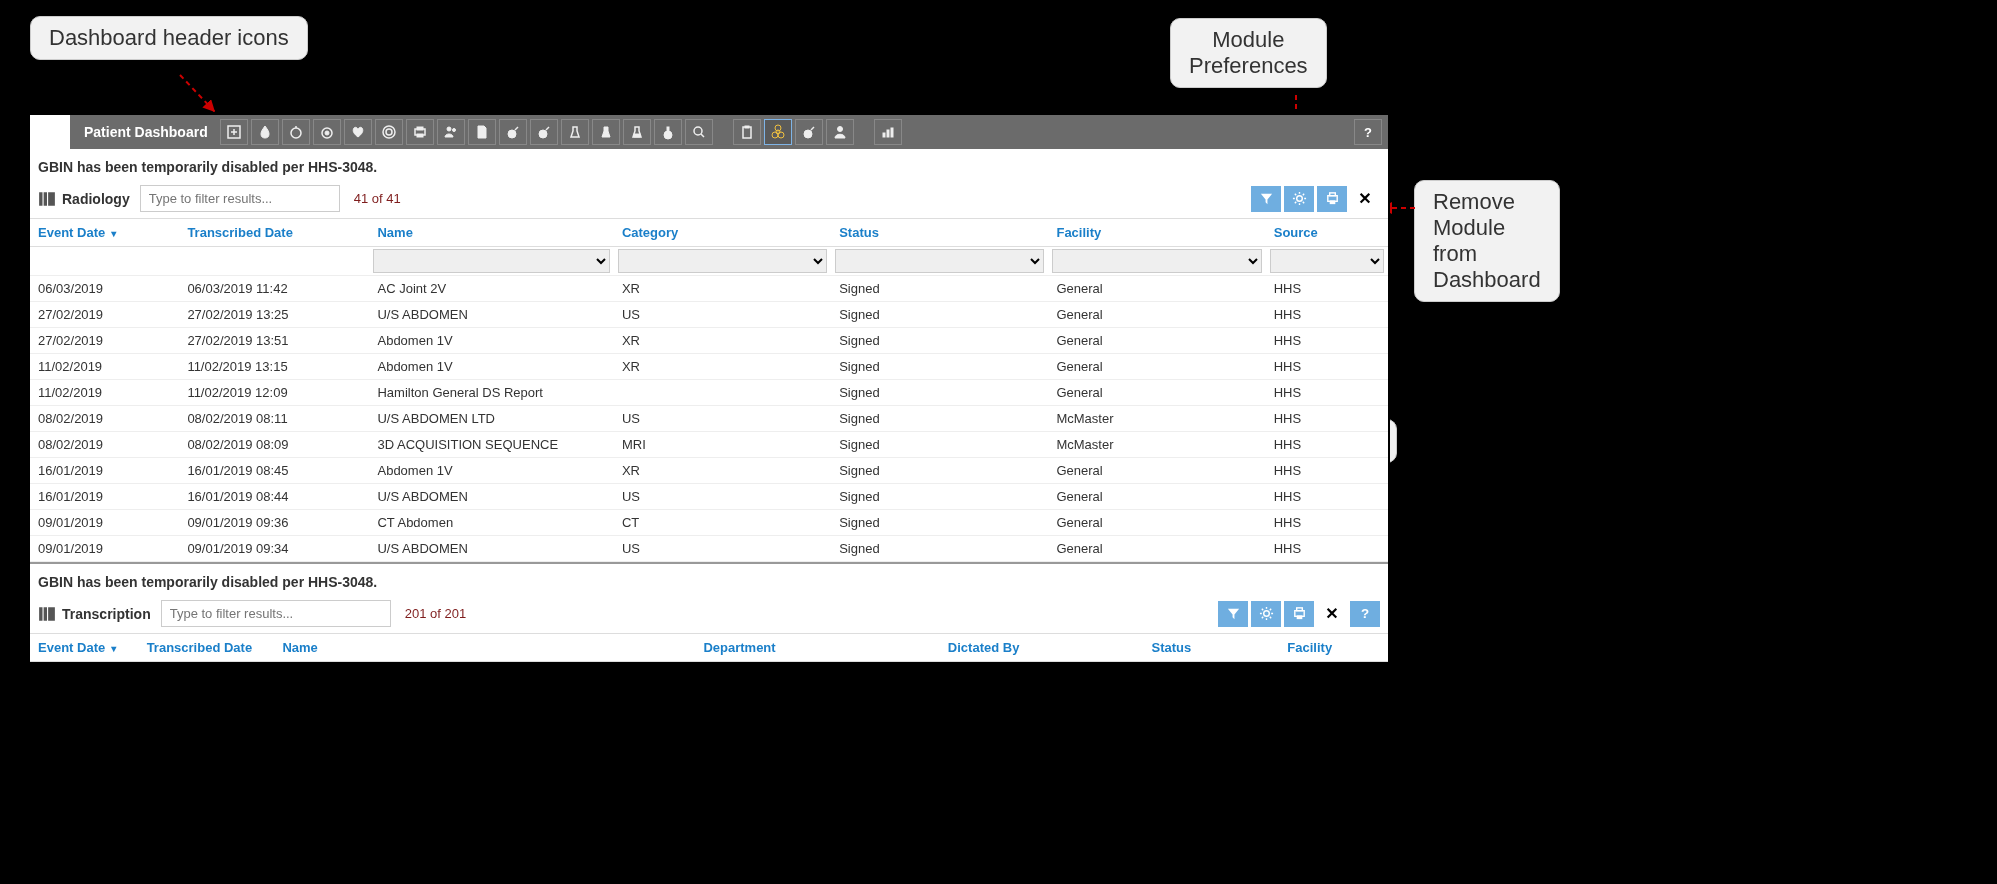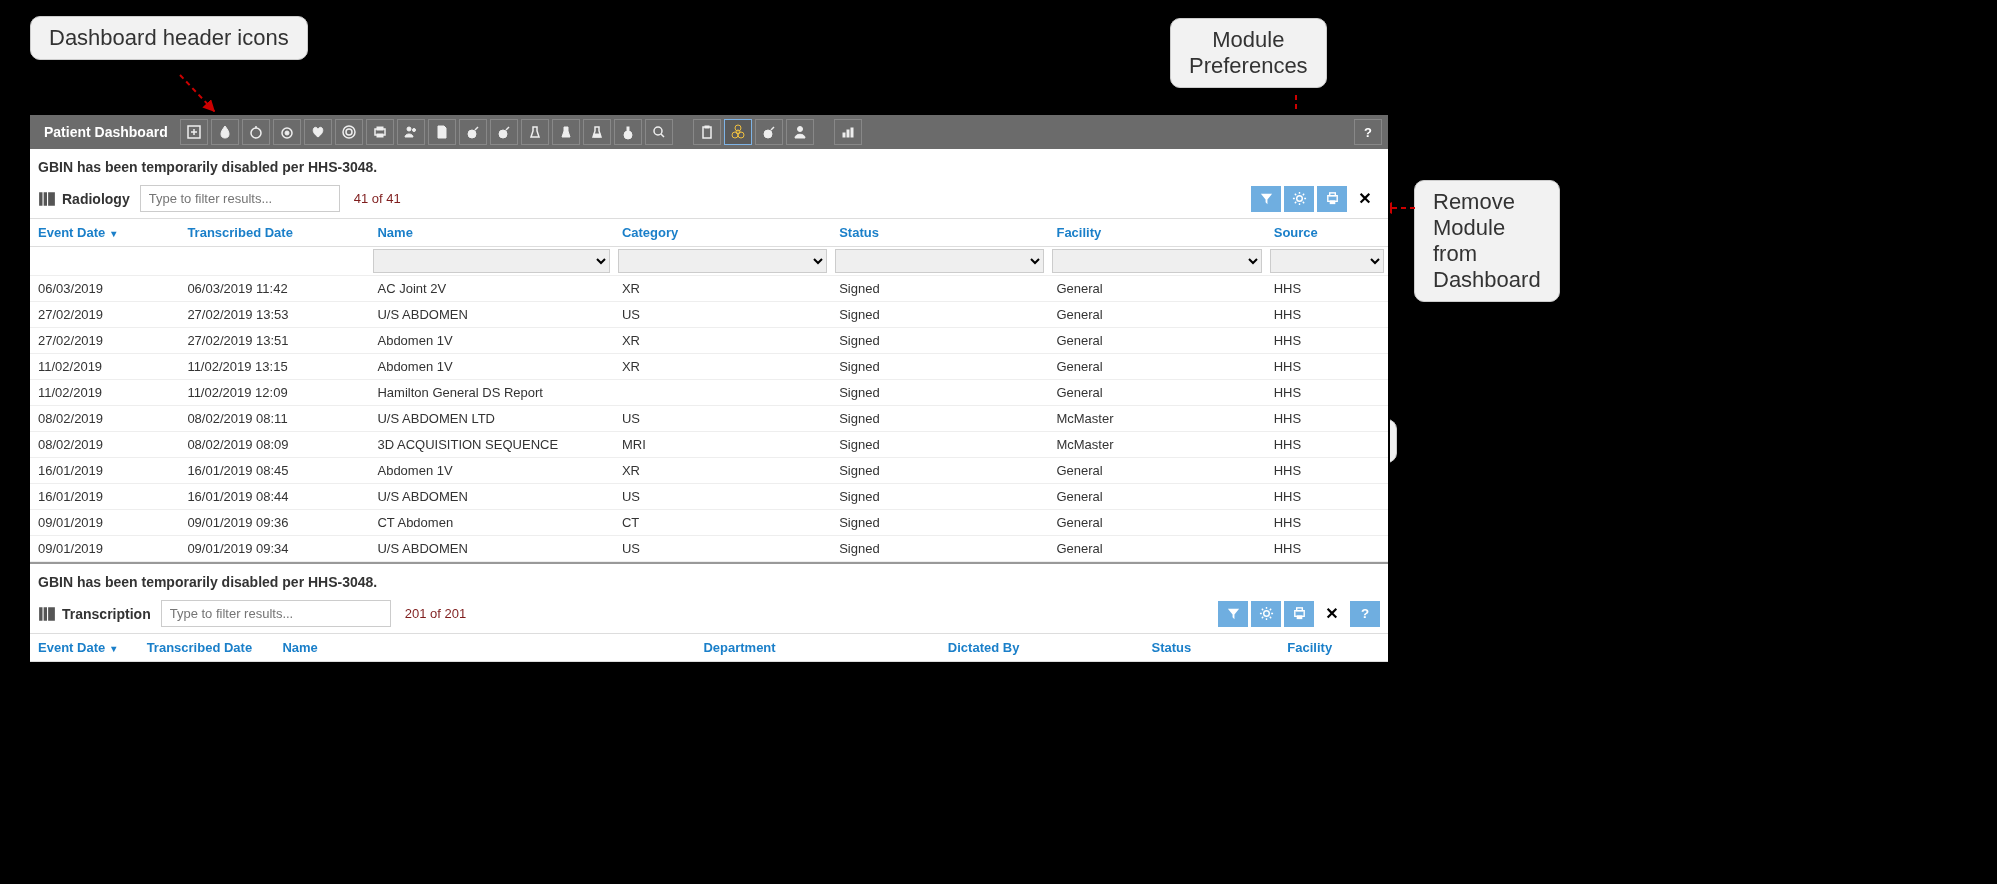--- a/index.html
+++ b/index.html
@@ -20,20 +20,21 @@
   background: #fff;
   border: 2px solid #000;
 }
 .header-bar {
   background: #6b6b6b;
   color: #fff;
   display: flex;
   align-items: center;
   padding: 4px 6px;
   font-weight: bold;
+  margin-left: 40px;
 }
 .header-title { font-size: 14px; padding: 0 8px; }
 .toolbar-btns { display: flex; gap: 3px; margin-left: 4px; }
 .tb-btn {
   width: 28px; height: 26px;
   border: 1px solid #888;
   background: #6b6b6b;
   display: flex; align-items: center; justify-content: center;
   cursor: pointer;
   color: #fff;
@@ -395,21 +396,21 @@
             <td>06/03/2019</td>
             <td>06/03/2019 11:42</td>
             <td>AC Joint 2V</td>
             <td>XR</td>
             <td>Signed</td>
             <td>General</td>
             <td>HHS</td>
           </tr>
           <tr class="data-row">
             <td>27/02/2019</td>
-            <td>27/02/2019 13:53</td>
+            <td>27/02/2019 13:25</td>
             <td>U/S ABDOMEN</td>
             <td>US</td>
             <td>Signed</td>
             <td>General</td>
             <td>HHS</td>
           </tr>
           <tr class="data-row">
             <td>27/02/2019</td>
             <td>27/02/2019 13:51</td>
             <td>Abdomen 1V</td>

